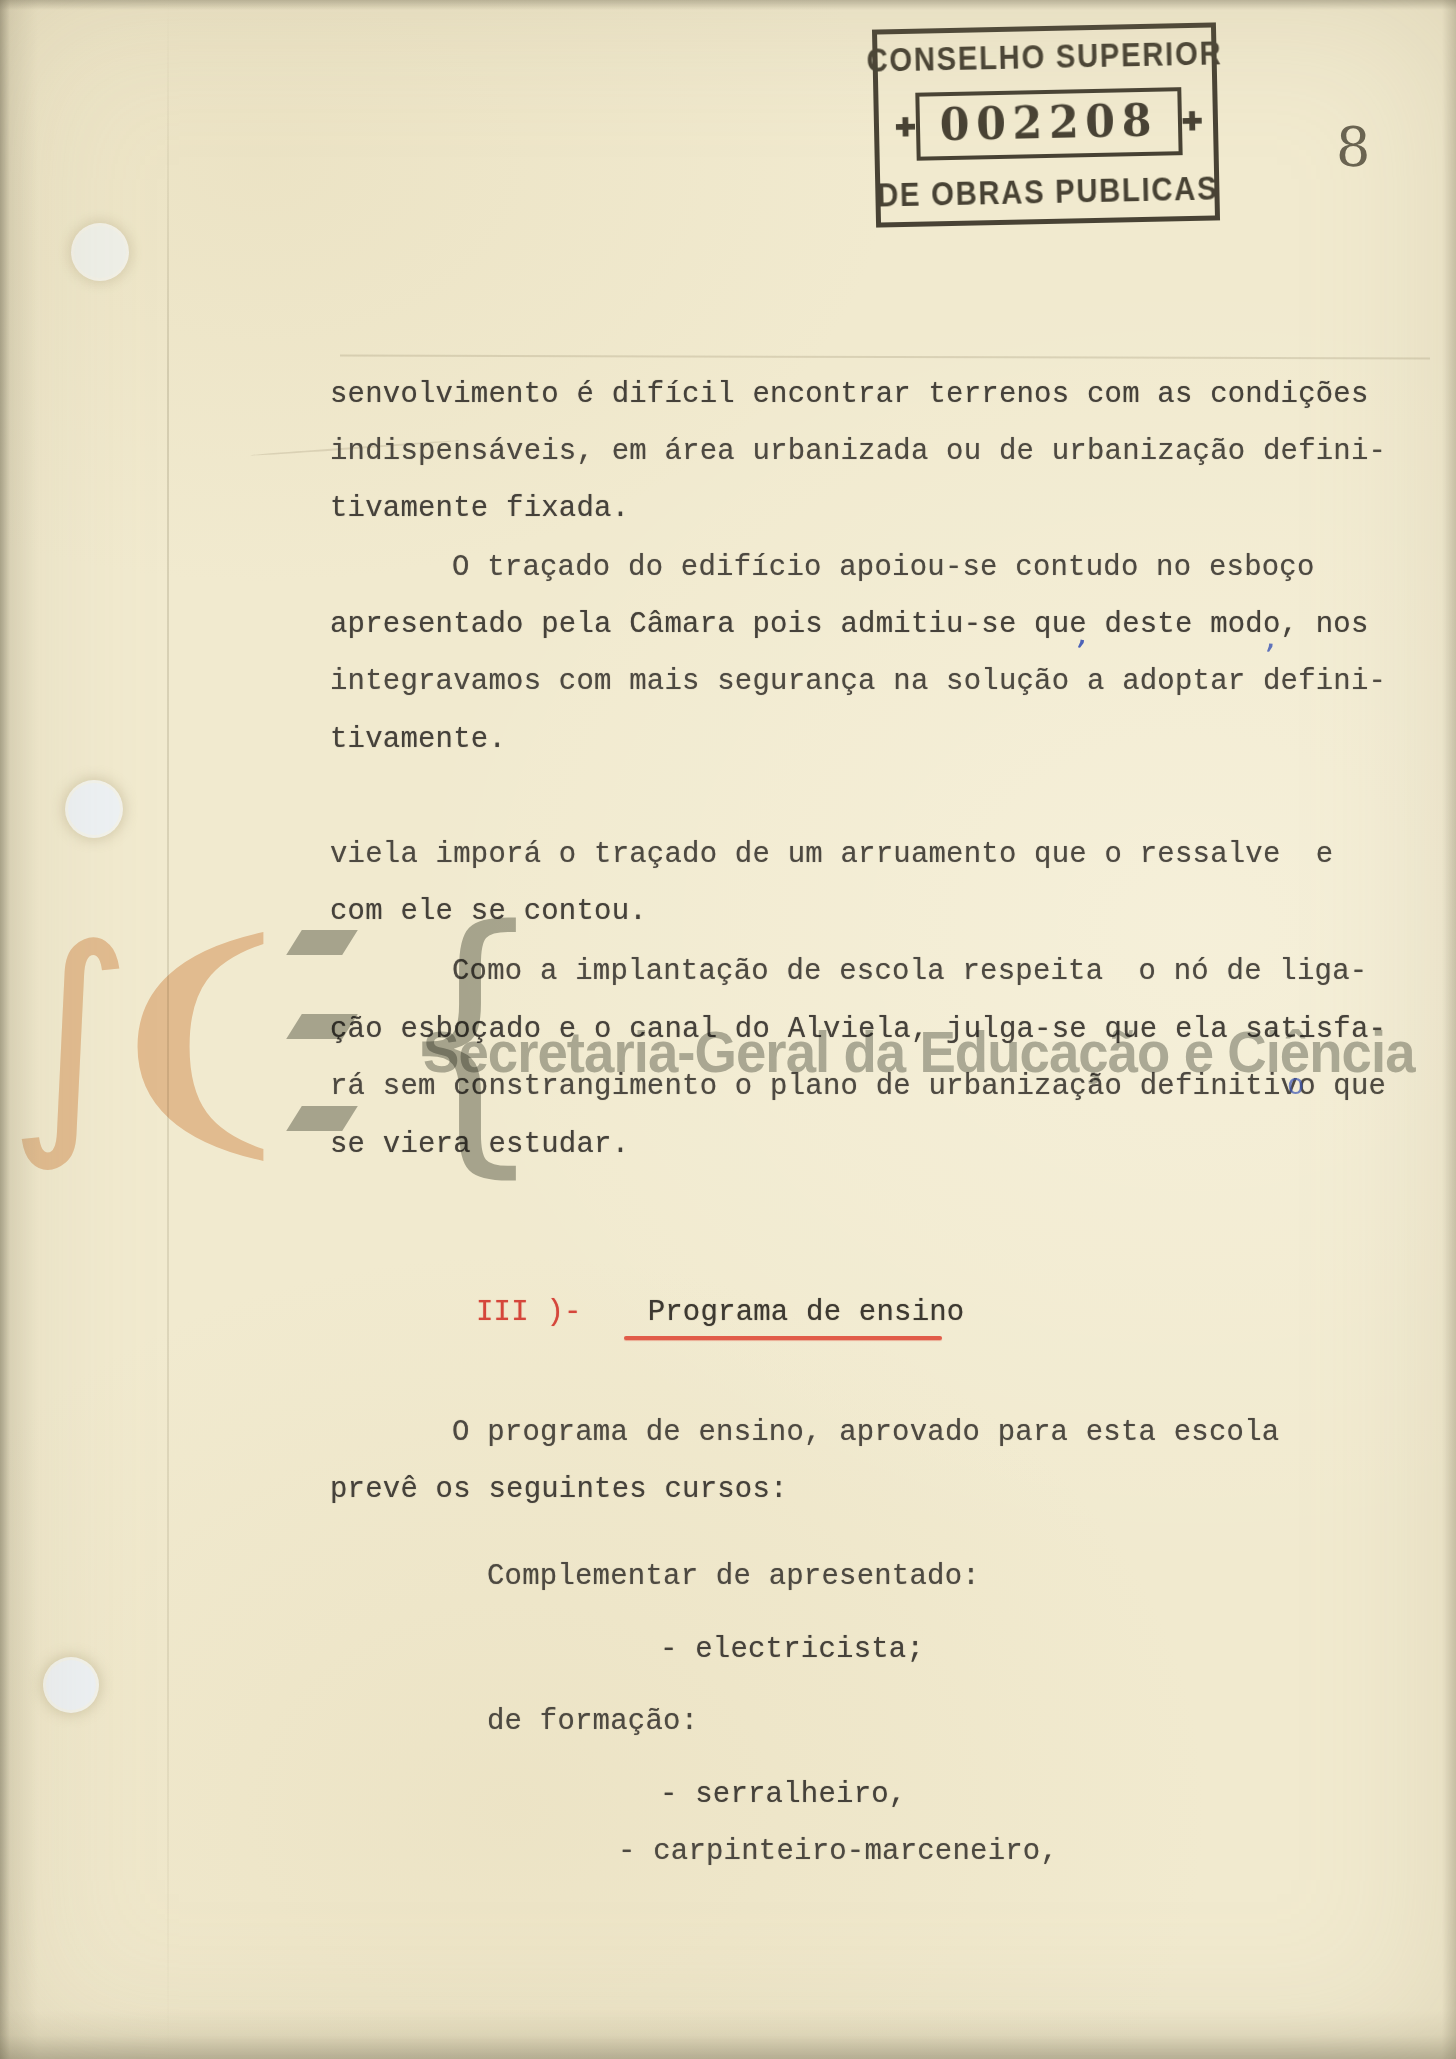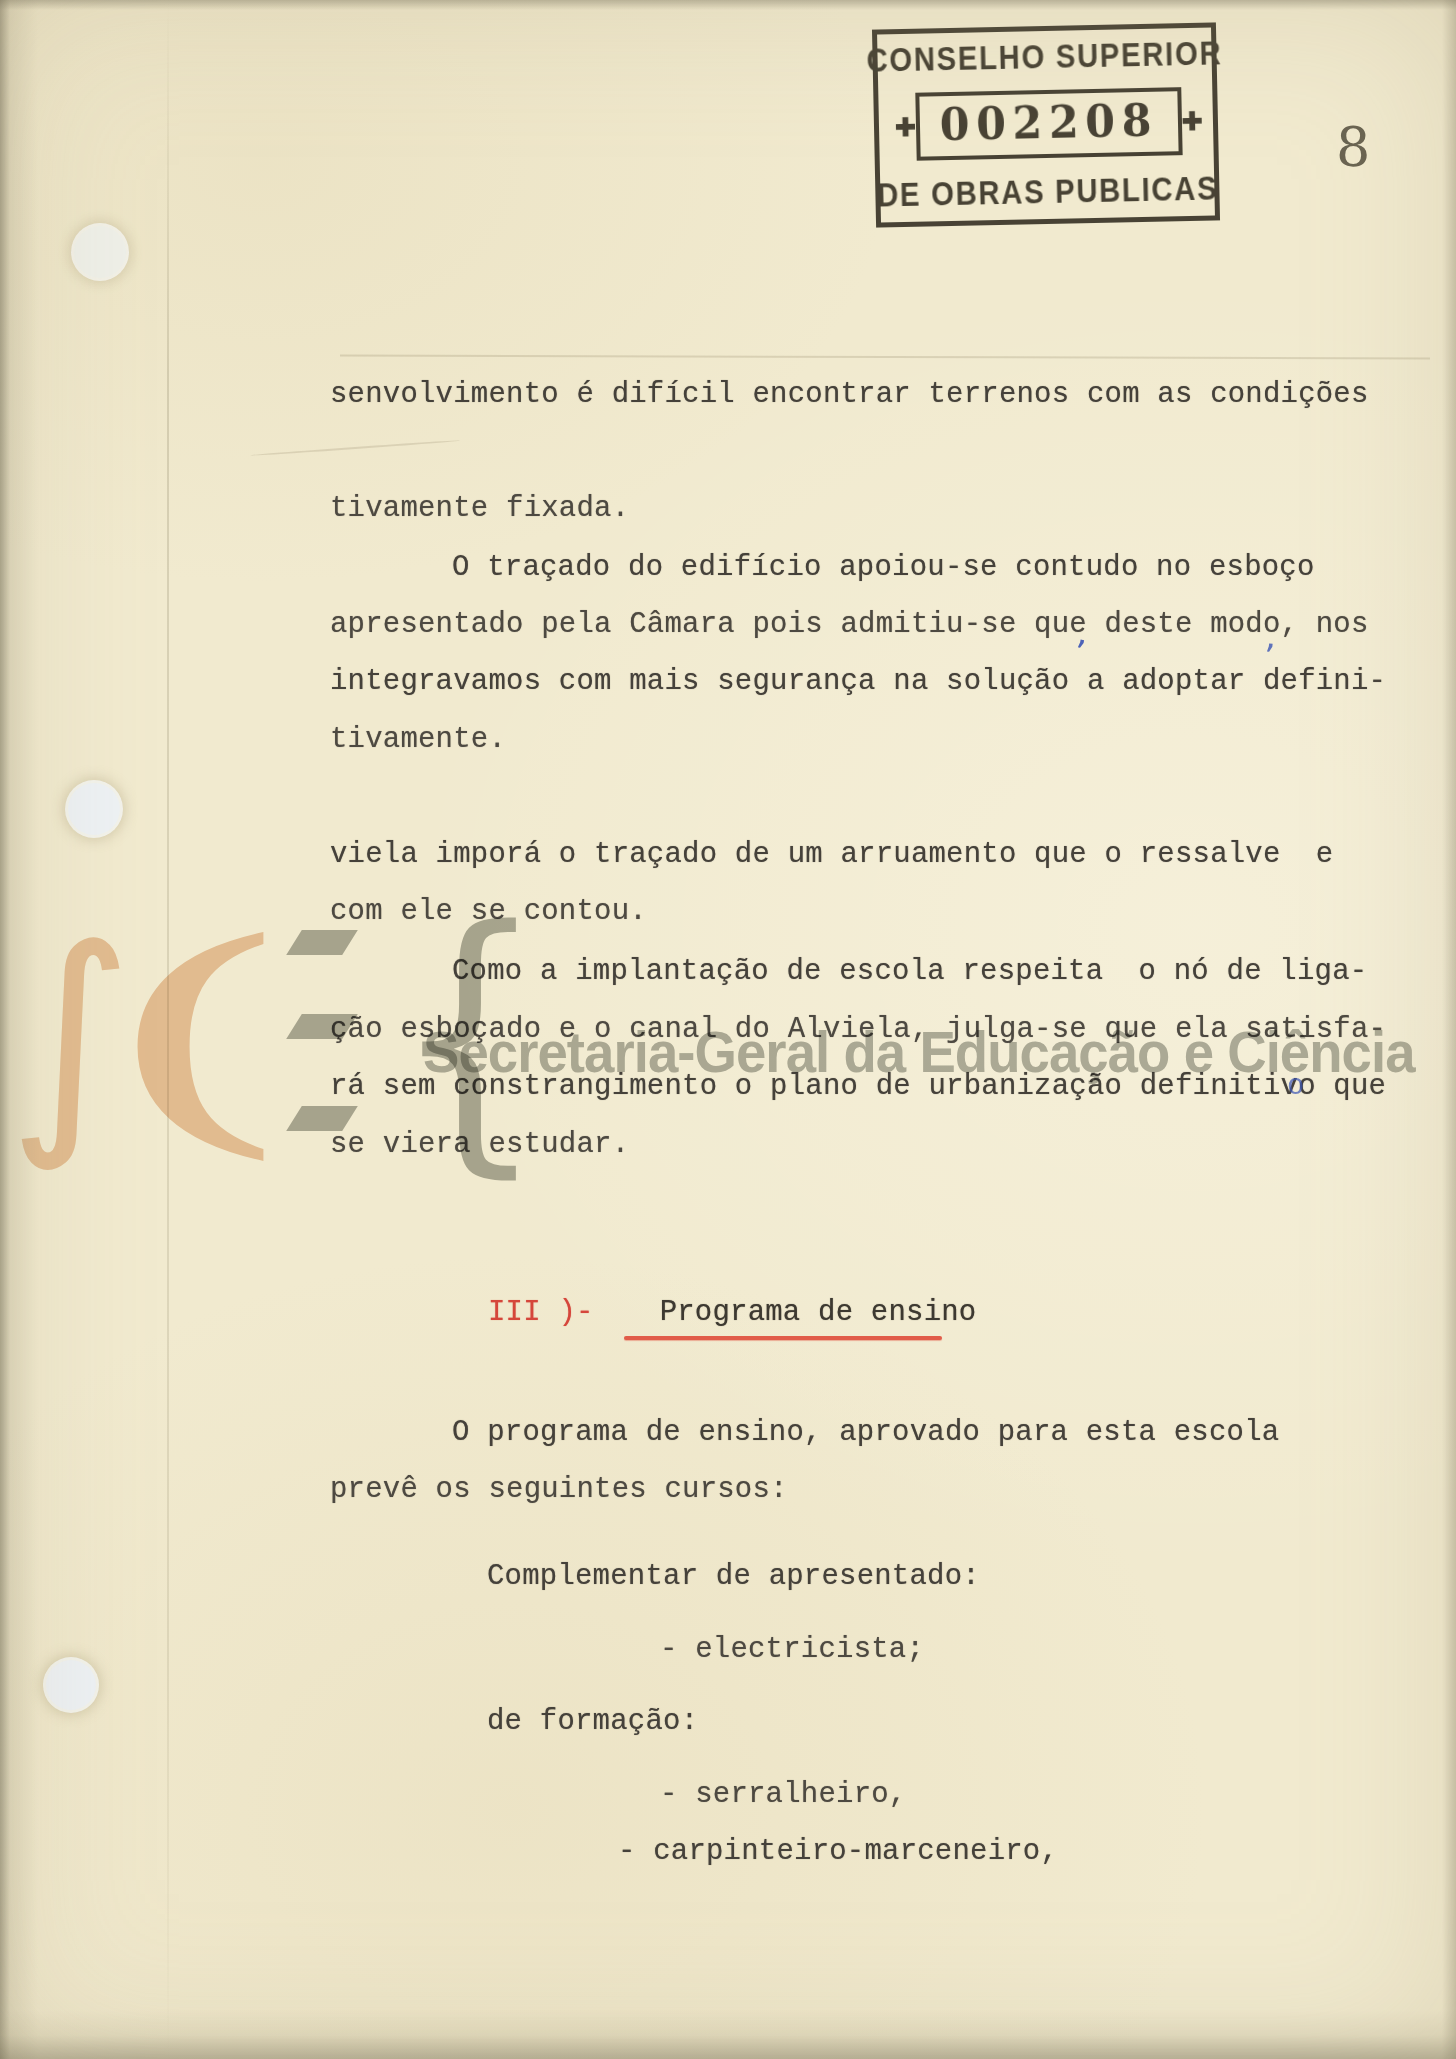--- a/index.html
+++ b/index.html
@@ -14,21 +14,21 @@
   }
   
   .tl{
     position:absolute;z-index:10;
     font:29px/40px "Liberation Mono",monospace;
     color:#45413a;letter-spacing:0.2px;white-space:pre;
     text-shadow:0 0 1px rgba(69,65,58,0.55);
   }
   .tl:nth-of-type(odd){opacity:.95;}
   
-  .heading{position:absolute;left:488px;top:1293px;z-index:12;display:flex;gap:18px;
+  .heading{position:absolute;left:476px;top:1293px;z-index:12;display:flex;gap:18px;
     font:29px/40px "Liberation Mono",monospace;letter-spacing:0.2px;white-space:pre;align-items:flex-end;}
   .heading .numeral{color:#d5463b;text-shadow:0 0 1px rgba(213,70,59,.6);}
   .heading .htitle{color:#3d3931;text-shadow:0 0 1px rgba(61,57,49,.7);margin-left:48px;}
   .red-underline{position:absolute;left:624px;top:1336px;width:318px;height:4px;z-index:12;
     background:#df4937;border-radius:2px;opacity:.88;box-shadow:0 1px 1px rgba(223,73,55,.45);}
   
   .stamp{
     position:absolute;left:874px;top:26px;width:344px;height:198px;z-index:15;
     border:5px solid #3b382f;box-sizing:border-box;
     transform:rotate(-1.2deg);
@@ -112,20 +112,21 @@
       <span class="stamp-cross">✚</span>
     </div>
     <div class="stamp-row2">
       <span>DE OBRAS PUBLICAS</span>
     </div>
   </div>
 
   <div class="pageno">8</div>
 
   <div class="tl" style="left:330px;top:375px">senvolvimento é difícil encontrar terrenos com as condições</div>
+  <div class="tl" style="left:330px;top:432px">indispensáveis, em área urbanizada ou de urbanização defini-</div>
   <div class="tl" style="left:330px;top:489px">tivamente fixada.</div>
   <div class="tl" style="left:452px;top:548px">O traçado do edifício apoiou-se contudo no esboço</div>
   <div class="tl" style="left:330px;top:605px">apresentado pela Câmara pois admitiu-se que deste modo, nos</div>
   <div class="tl" style="left:330px;top:662px">integravamos com mais segurança na solução a adoptar defini-</div>
   <div class="tl" style="left:330px;top:720px">tivamente.</div>
   <div class="tl" style="left:330px;top:835px">viela imporá o traçado de um arruamento que o ressalve  e</div>
   <div class="tl" style="left:330px;top:892px">com ele se contou.</div>
   <div class="tl" style="left:452px;top:952px">Como a implantação de escola respeita  o nó de liga-</div>
   <div class="tl" style="left:330px;top:1010px">ção esboçado e o canal do Alviela, julga-se que ela satisfa-</div>
   <div class="tl" style="left:330px;top:1067px">rá sem constrangimento o plano de urbanização definitivo que</div>

